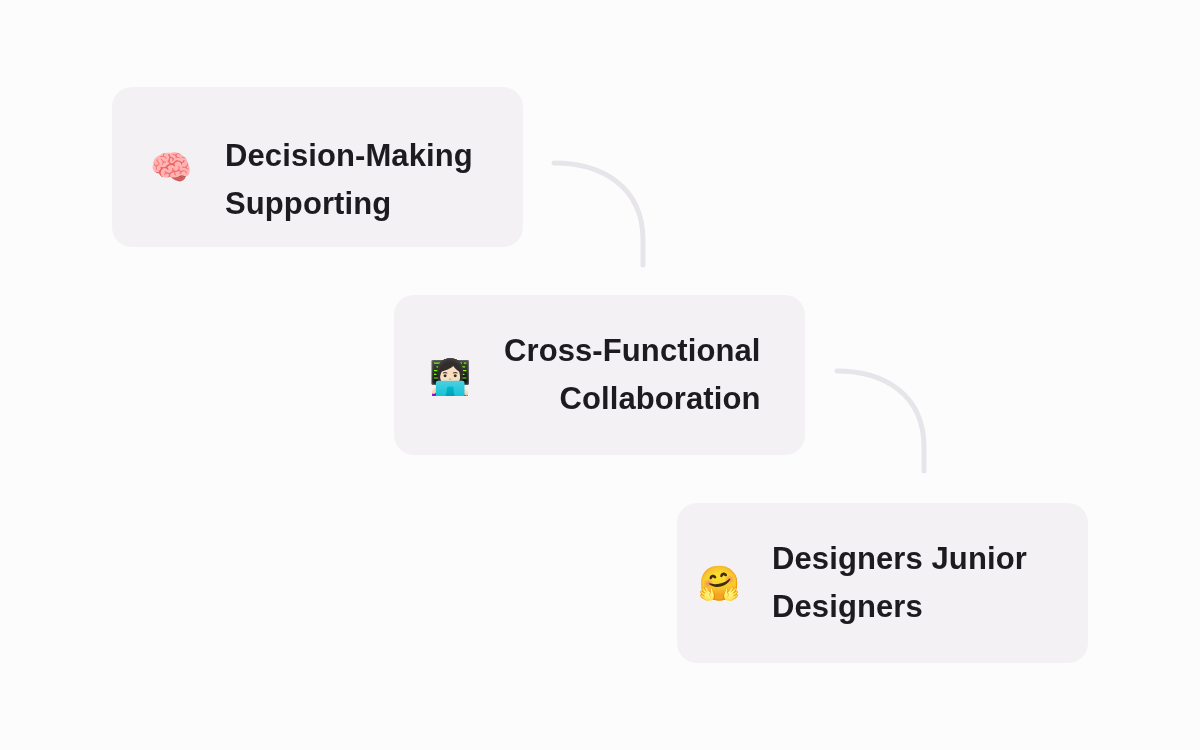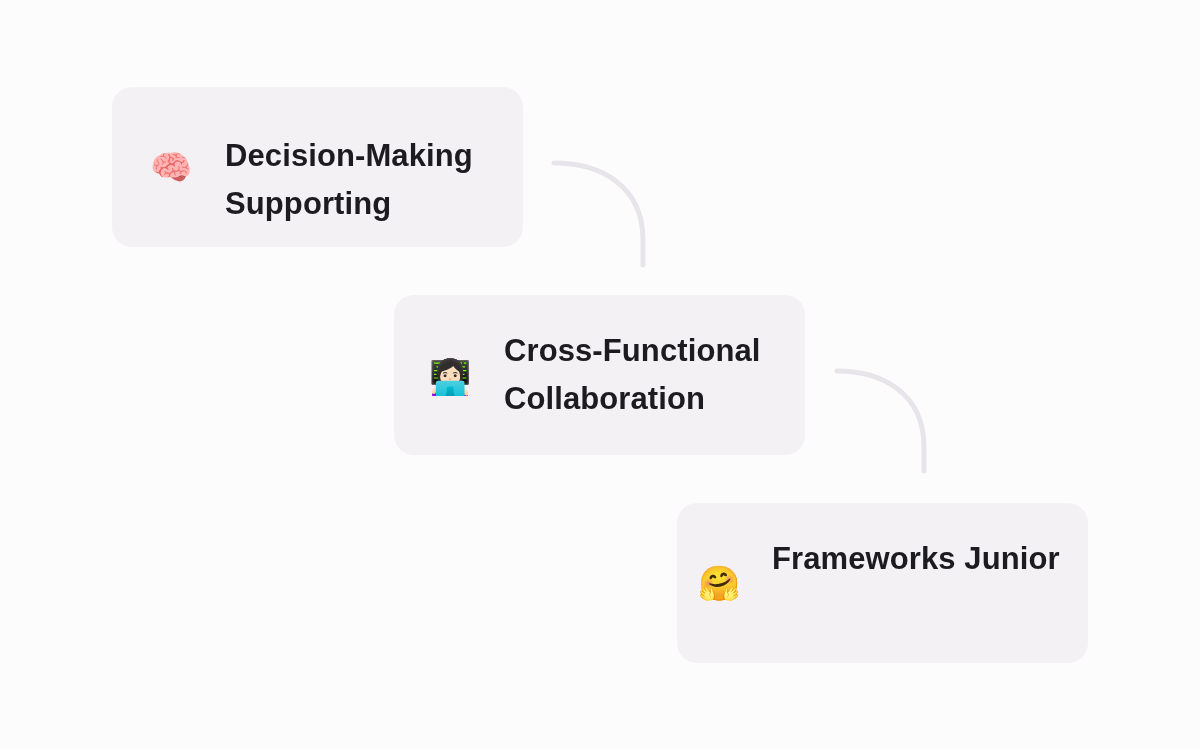--- a/index.html
+++ b/index.html
@@ -61,24 +61,25 @@
 <div class="card" style="left:112px; top:87px;">
   <span class="emoji" style="left:38px; top:60px;">🧠</span>
   <div class="label" style="left:113px; top:45px;">
     <div>Decision-Making</div>
     <div>Supporting</div>
   </div>
 </div>
 
 <div class="card" style="left:394px; top:295px;">
   <span class="emoji" style="left:35px; top:62px;">👩🏻‍💻</span>
-  <div class="label" style="left:110px; top:32px;">
+  <div class="label" style="left:110px; top:32px;text-align:right;">
     <div>Cross-Functional</div>
     <div>Collaboration</div>
   </div>
 </div>
 
 <div class="card" style="left:677px; top:503px;">
   <span class="emoji" style="left:21px; top:60px;">🤗</span>
   <div class="label" style="left:95px; top:32px;">
-    <div>Frameworks Junior</div>
+    <div>Designers Junior</div>
+    <div>Designers</div>
   </div>
 </div>
 
 </body></html>

